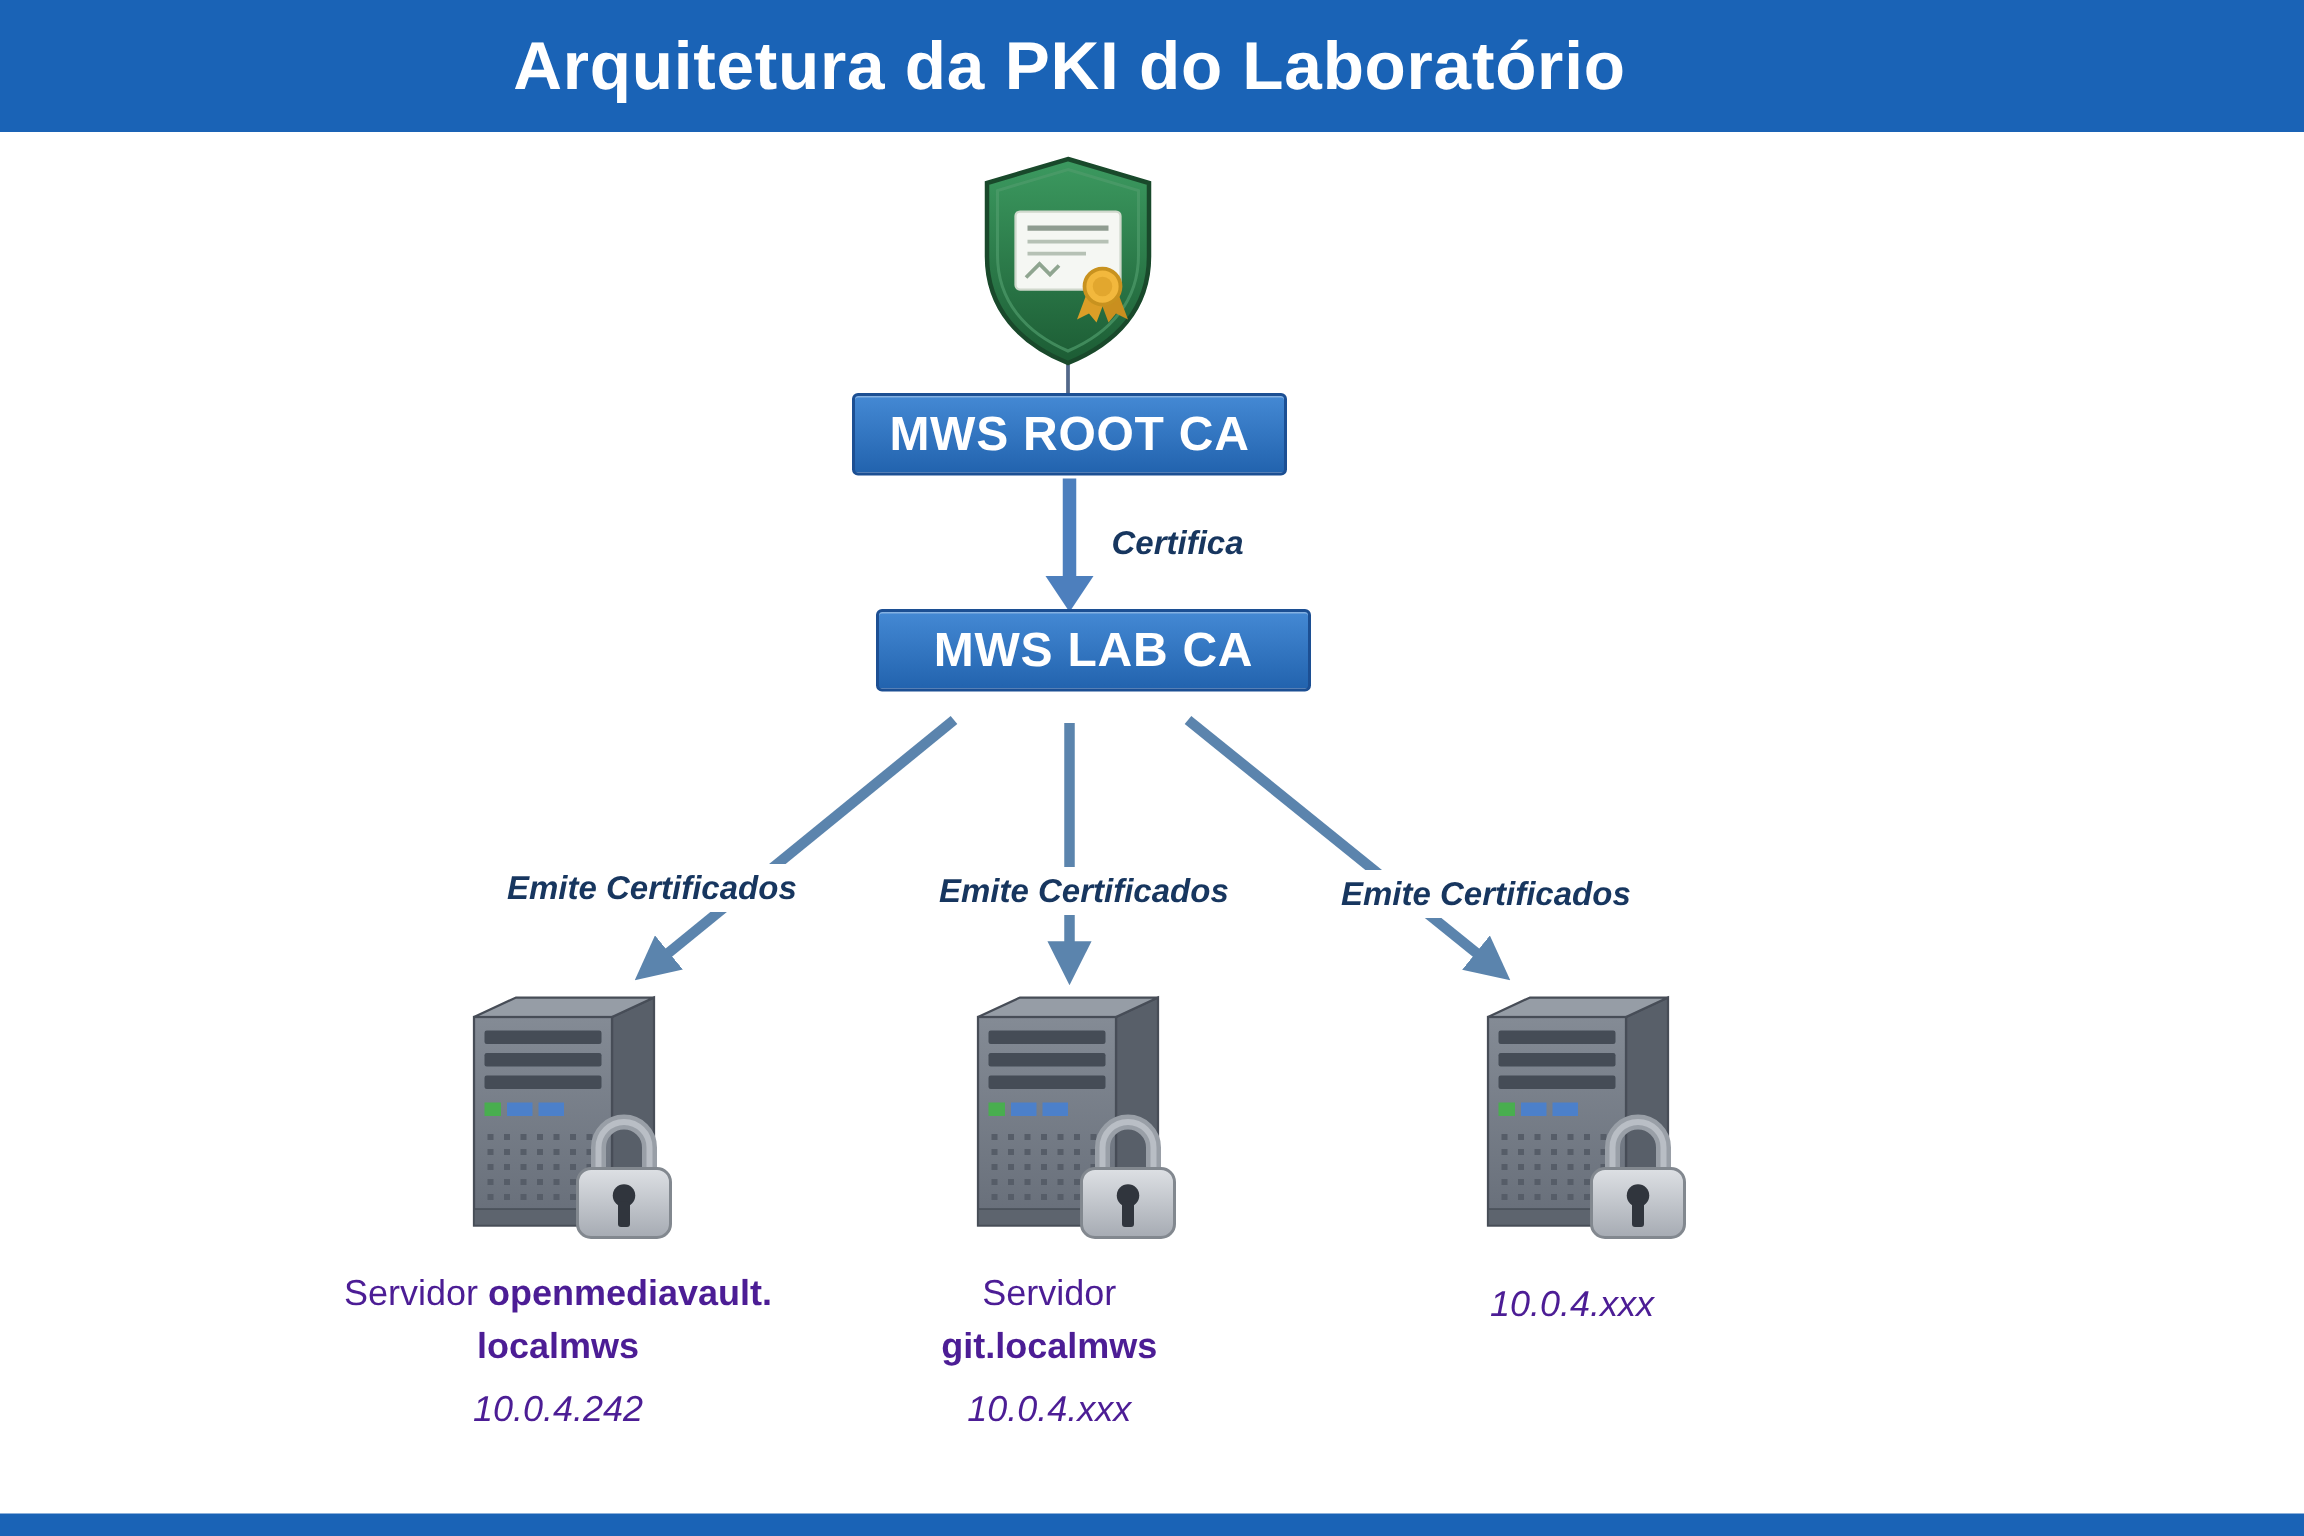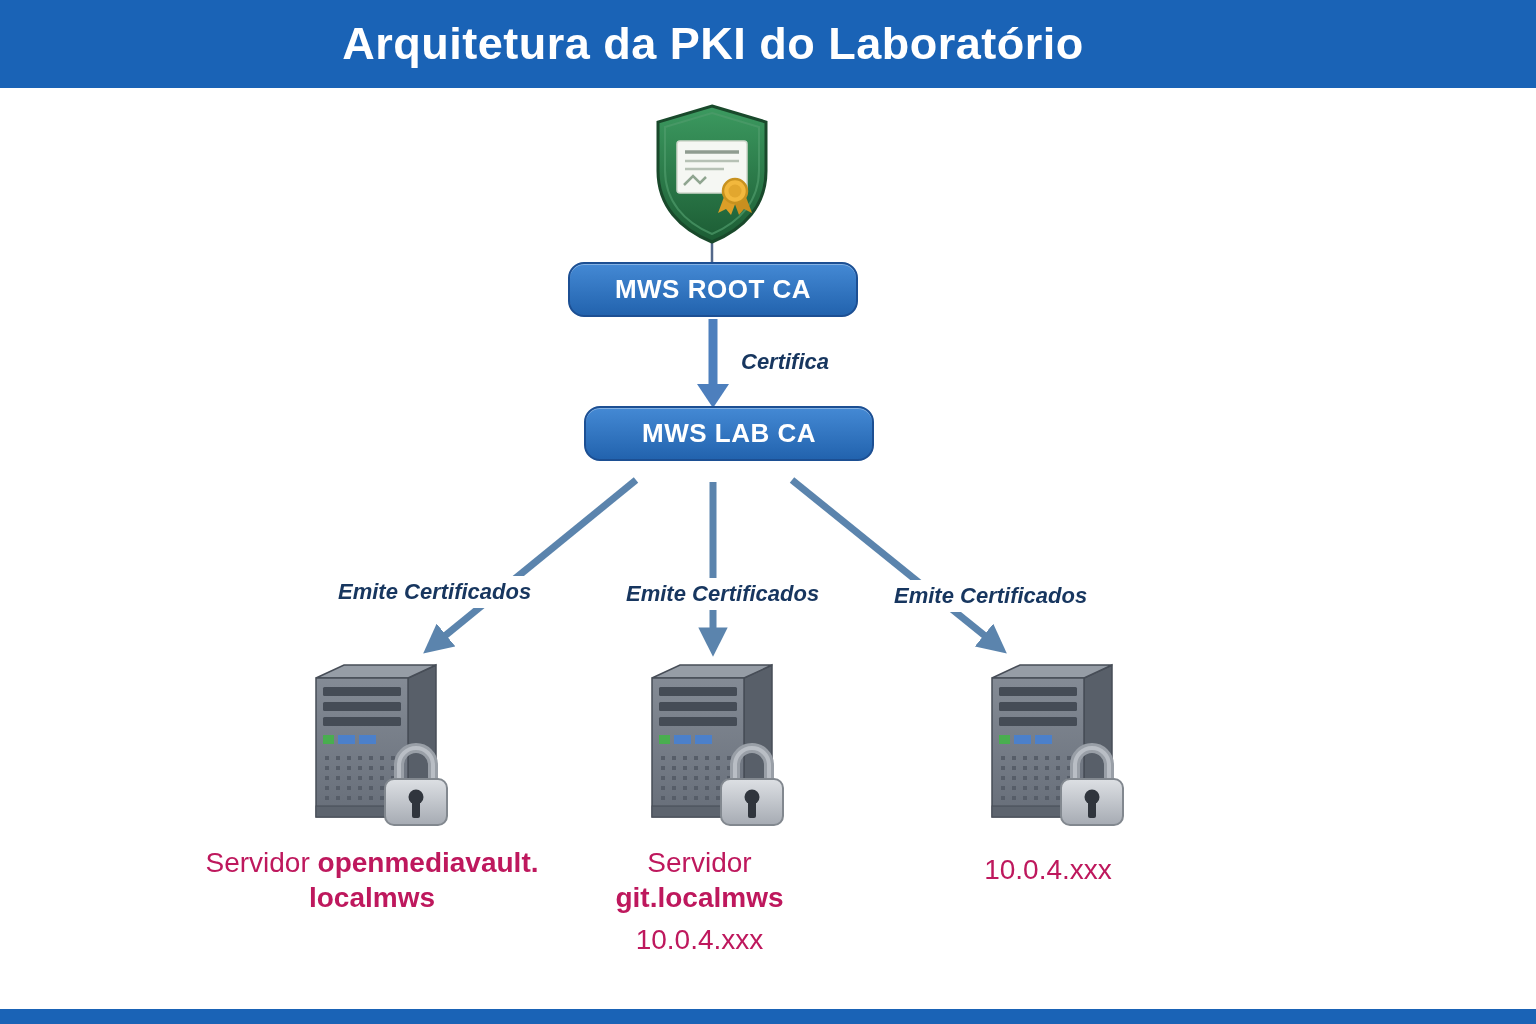--- a/index.html
+++ b/index.html
@@ -28,24 +28,24 @@
     background:#1a63b6;
   }
 
   
   .connectors{position:absolute;left:0;top:0;pointer-events:none;}
 
   
   .ca-box{
     position:absolute;width:290px;height:55px;
     background:linear-gradient(#4489d4,#2263ae);
-    border:2px solid #1c4f93;border-radius:16px;
+    border:2px solid #1c4f93;border-radius:4px;
     box-shadow:inset 0 1px 0 rgba(255,255,255,.35);
     display:flex;align-items:center;justify-content:center;
-    color:#ffffff;font-size:26px;font-weight:700;letter-spacing:0.5px;
+    color:#ffffff;font-size:32px;font-weight:700;letter-spacing:0.5px;
     box-sizing:border-box;
   }
   .ca-box.root{left:568px;top:262px;}
   .ca-box.lab{left:568px;top:406px;margin-left:16px;}
 
   
   .edge-label{
     position:absolute;
     color:#17365f;font-size:22px;font-weight:700;font-style:italic;
     background:#ffffff;padding:3px 8px;white-space:nowrap;
@@ -63,24 +63,24 @@
   .tower.t3{left:976px;top:660px;}
   .lock{position:absolute;width:72px;height:92px;}
   .lock.l1{left:380px;top:736px;}
   .lock.l2{left:716px;top:736px;}
   .lock.l3{left:1056px;top:736px;}
   .shield-wrap svg,.tower svg,.lock svg{width:100%;height:100%;display:block;}
 
   
   .server-caption{
     position:absolute;top:845px;
-    text-align:center;color:#be185d;font-size:28px;line-height:35px;
+    text-align:center;color:#4c1d95;font-size:24px;line-height:35px;
   }
   .server-caption .cap-line b{font-weight:700;}
-  .server-caption .cap-ip{margin-top:7px;}
+  .server-caption .cap-ip{font-style:italic;margin-top:7px;}
   .server-caption.c1{left:197px;width:350px;}
   .server-caption.c2{left:592px;width:215px;text-align:center;}
   .server-caption.c3{left:828px;width:440px;}
 </style>
 </head>
 <body>
 
 <svg width="0" height="0" style="position:absolute" aria-hidden="true">
   <defs>
     <linearGradient id="gradShield" x1="0" y1="0" x2="0" y2="1">
@@ -211,20 +211,21 @@
     <svg viewBox="0 0 72 92">
         <use href="#sym-lock"></use>
       </svg>
   </div>
 
   <div class="server-caption c1">
     <div class="cap-line">
       <span>Servidor</span>
       <b>openmediavault.​localmws</b>
     </div>
+    <div class="cap-ip">10.0.4.242</div>
   </div>
 
   <div class="server-caption c2">
     <div class="cap-line">
       <span>Servidor</span>
       <b>git.localmws</b>
     </div>
     <div class="cap-ip">10.0.4.xxx</div>
   </div>
 

